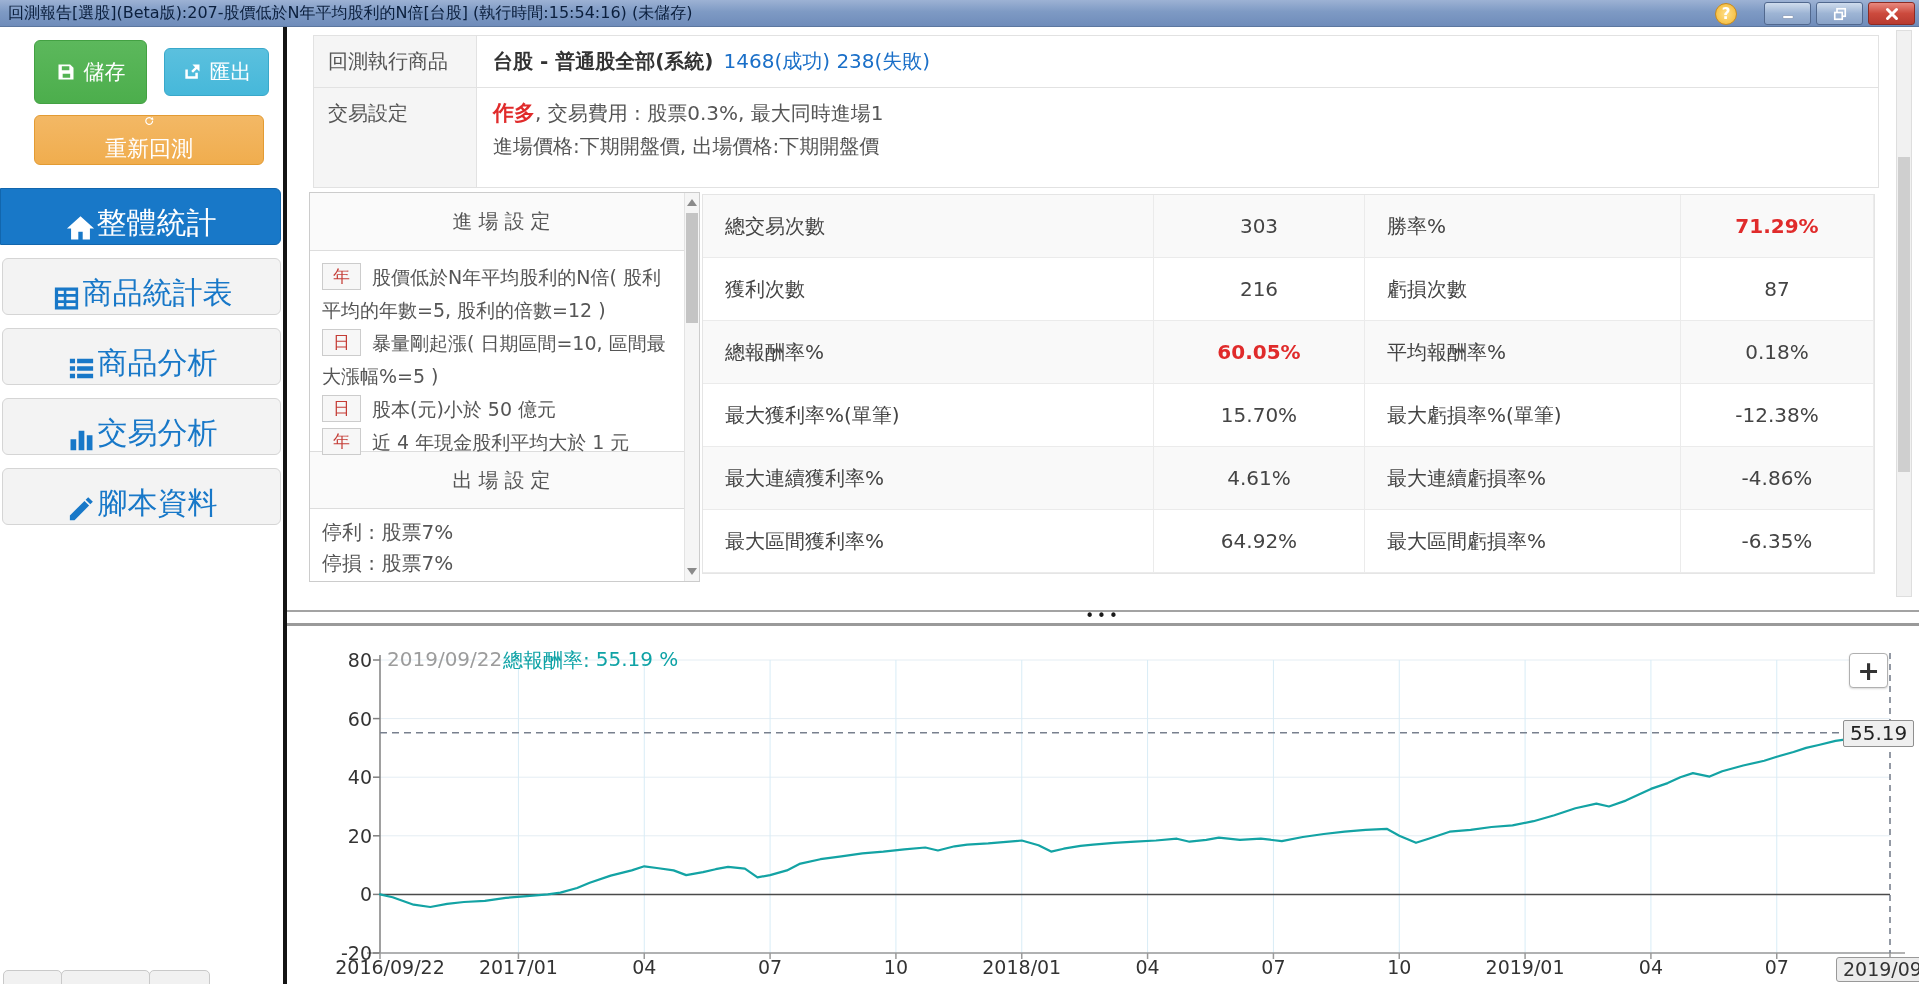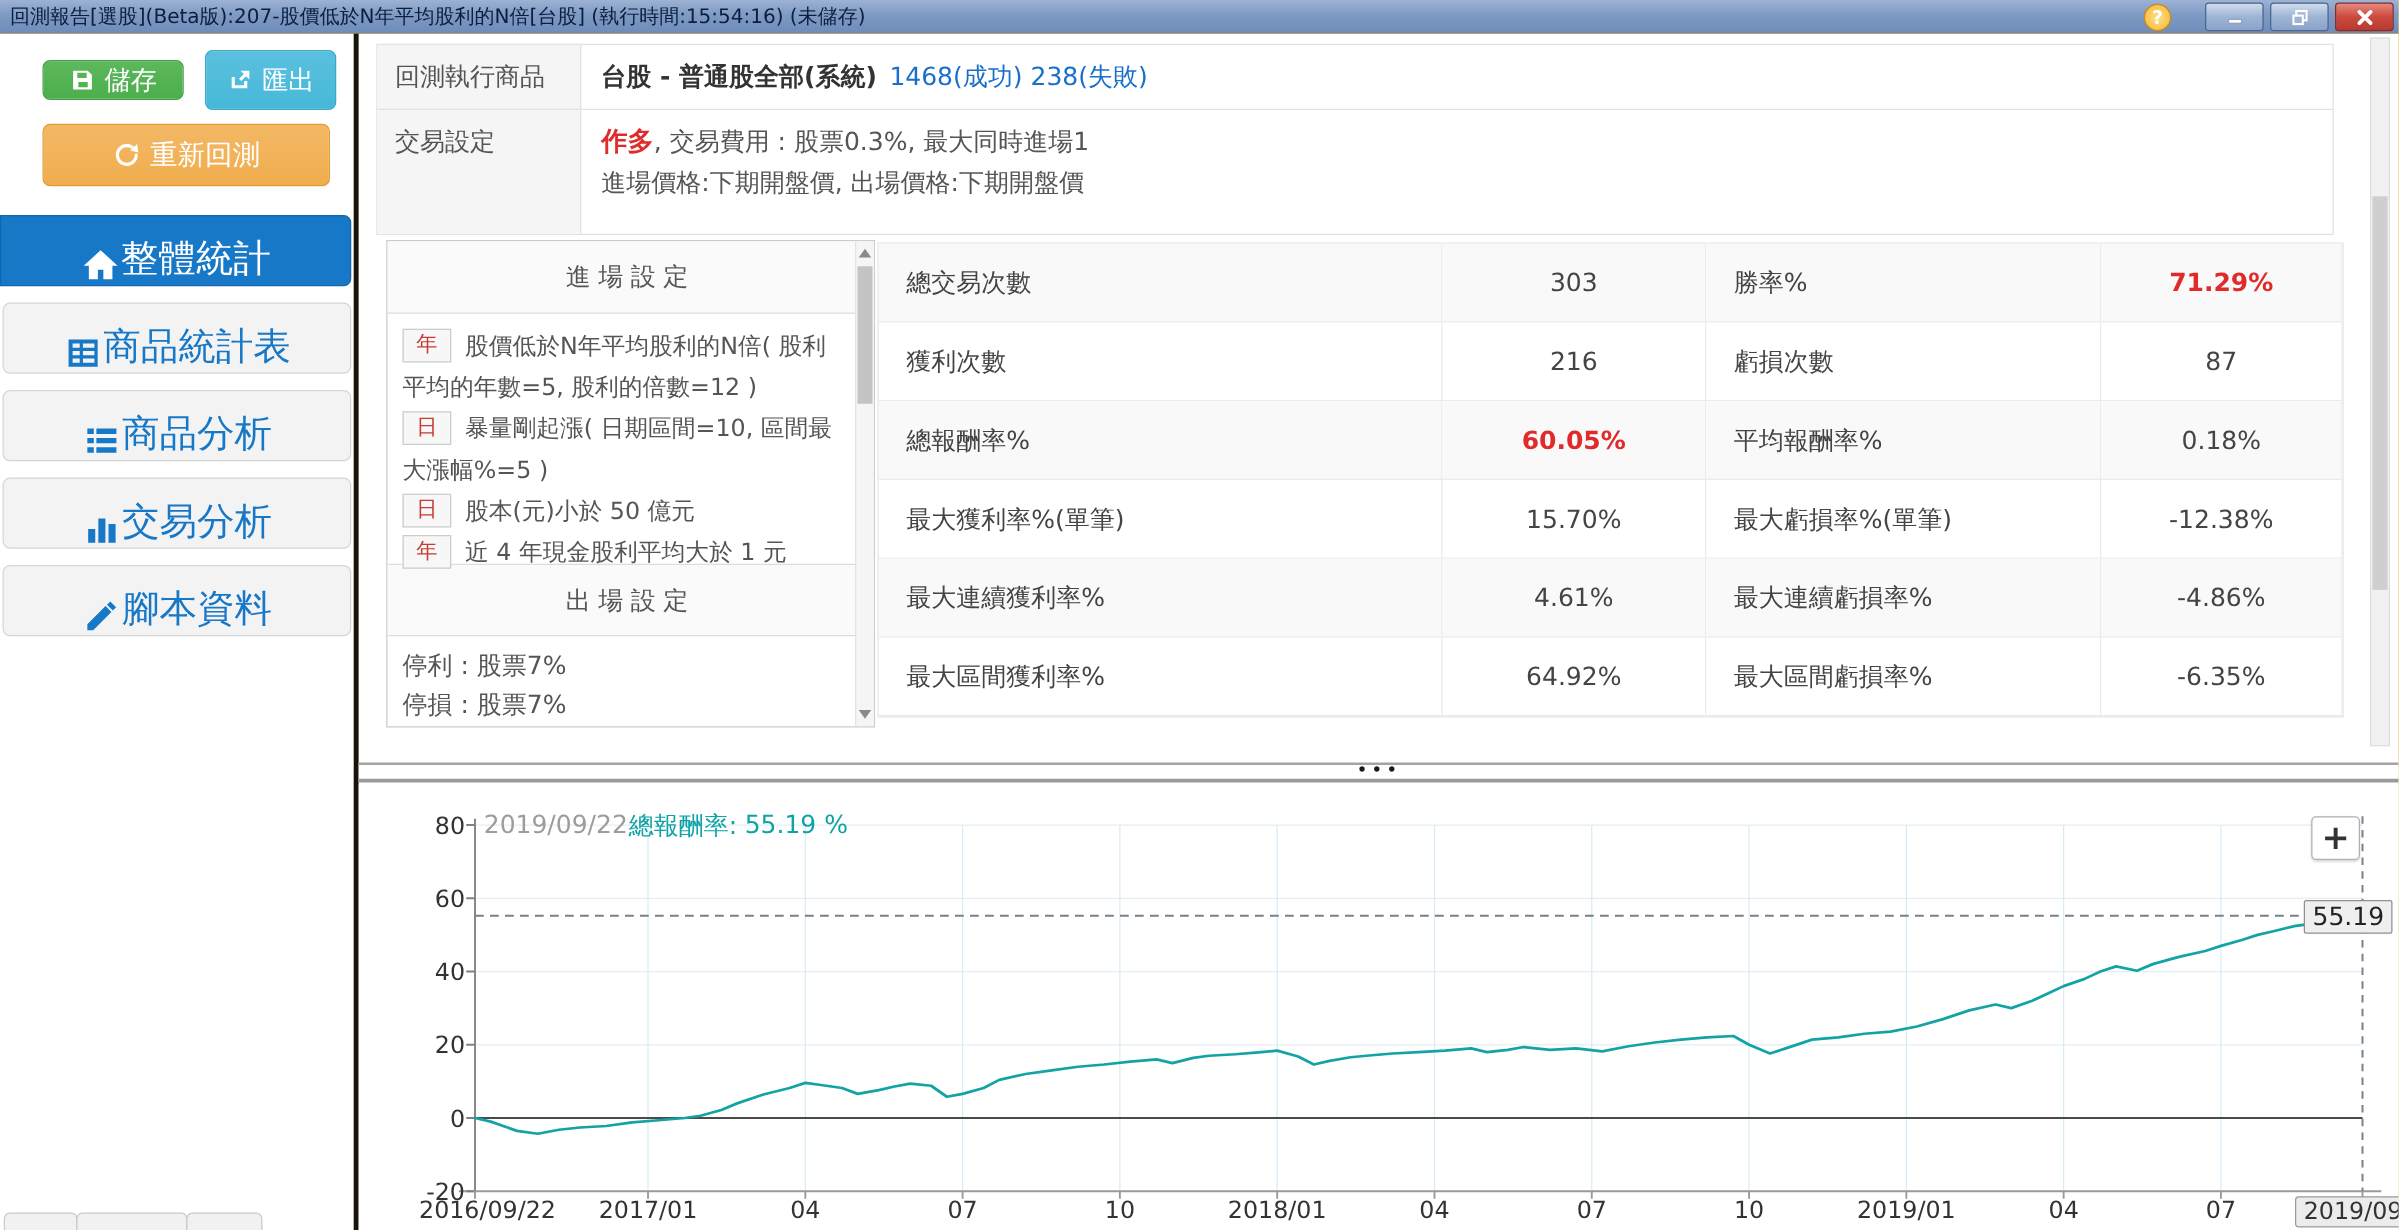--- a/index.html
+++ b/index.html
@@ -20,37 +20,37 @@
     background:linear-gradient(#cfdced,#9db4d4 50%,#8aa3c8);display:flex;align-items:center;
     justify-content:center;cursor:pointer;}
   .win-btn.close{background:linear-gradient(#e8897f,#cc4a3d 50%,#b83a30);border-color:#8c2b23;}
 
   
   .sidebar{position:absolute;left:0;top:27px;width:283px;height:957px;background:#fff;}
   .v-divider{position:absolute;left:283px;top:27px;width:4px;height:957px;background:#141414;}
   .toolbar{padding:13px 0 0 34px;}
   .btn{display:inline-flex;align-items:center;justify-content:center;gap:8px;color:#fff;
     font-size:21px;border-radius:6px;cursor:pointer;}
-  .btn-save{width:113px;height:32px;background:linear-gradient(#5cb85c,#4cae4c);border:1px solid #43a143;}
+  .btn-save{width:113px;height:64px;background:linear-gradient(#5cb85c,#4cae4c);border:1px solid #43a143;}
   .btn-export{width:105px;height:48px;background:linear-gradient(#5bc0de,#46b8da);border:1px solid #39a8ca;margin-left:12px;}
-  .btn-rerun{width:230px;height:50px;background:linear-gradient(#f3b865,#f0ad4e);border:1px solid #e39b33;margin-top:11px;font-size:22px;}
+  .btn-rerun{width:230px;height:50px;background:linear-gradient(#f3b865,#f0ad4e);border:1px solid #e39b33;margin-top:11px;font-size:22px;flex-direction:column;}
   .nav{margin-top:23px;}
   .nav-item{height:57px;margin:0 2px 13px 2px;border-radius:6px;background:#f3f3f3;
     border:1px solid #d5d5d5;color:#1878c8;display:flex;align-items:flex-end;justify-content:center;
     gap:1px;font-size:30px;cursor:pointer;}
   .nav-item.active{background:#1878c8;border-color:#1266ad;color:#fff;border-radius:0 6px 6px 0;margin-left:0;}
   .nav-icon svg{width:31px;height:31px;display:block;}
   .stub-group{position:absolute;left:3px;bottom:-2px;display:flex;}
   .stub{width:70px;height:16px;background:#f1f1f1;border:1px solid #c9c9c9;border-radius:5px 5px 0 0;margin-right:-1px;}
 
   
   .content{position:absolute;left:287px;top:27px;width:1632px;height:957px;background:#fff;}
 
   
-  .info-table{position:absolute;left:14px;top:8px;width:1566px;border:1px solid #e2e2e2;
+  .info-table{position:absolute;left:26px;top:8px;width:1566px;border:1px solid #e2e2e2;
     display:grid;grid-template-columns:163px 1fr;grid-template-rows:52px 99px;}
   .info-label{background:#f5f5f5;border-right:1px solid #e2e2e2;border-bottom:1px solid #e2e2e2;
     font-size:20px;color:#555;display:flex;align-items:flex-start;padding:12px 0 0 14px;}
   .info-value{border-bottom:1px solid #e2e2e2;font-size:20px;color:#555;padding-left:16px;}
   .iv1{display:flex;align-items:center;gap:10px;}
   .prod{font-weight:bold;color:#333;}
   .counts{color:#1a6fc8;}
   .direction{color:#e02b2b;font-weight:bold;font-size:21px;}
   .iv2{padding-top:9px;line-height:33px;}
 

